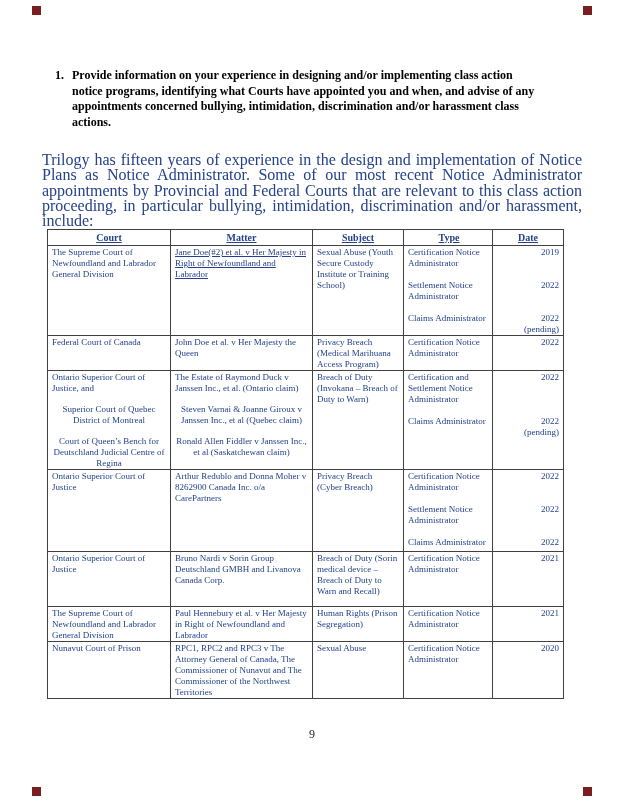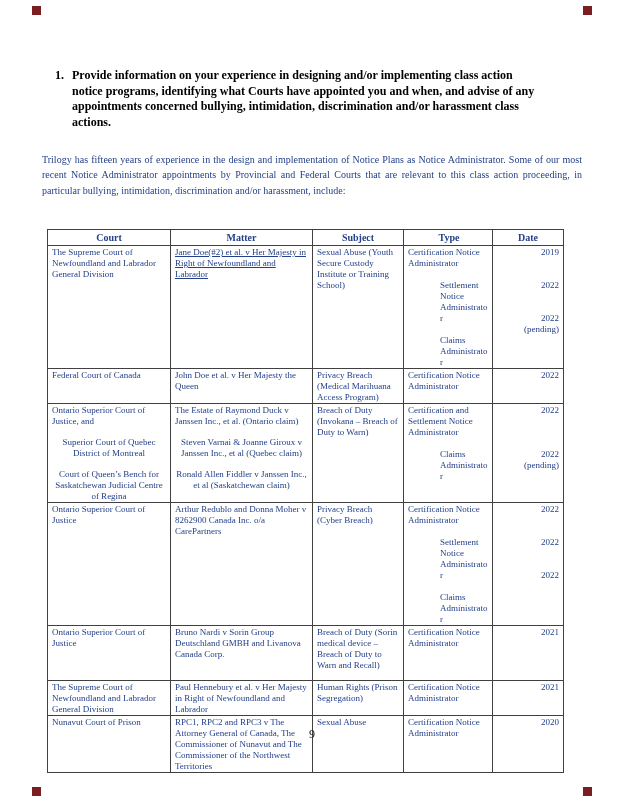--- a/index.html
+++ b/index.html
@@ -14,40 +14,40 @@
   .question{
     position:absolute;left:55px;top:68px;width:482px;
     display:flex;color:#000;font-weight:bold;
     font-size:12px;line-height:15.5px;
   }
   .qnum{flex:none;width:17px;}
   .qtext{flex:1;font-family:Liberation Serif, serif;}
 
   .intro{
     position:absolute;left:42px;top:152px;width:540px;
-    font-size:10px;line-height:15.3px;text-align:justify;color:#24418a;
+    font-size:16px;line-height:15.3px;text-align:justify;color:#24418a;
   }
 
   .tablewrap{position:absolute;left:47px;top:229px;width:518px;}
   table{
     border-collapse:collapse;table-layout:fixed;width:516px;
     color:#24418a;font-size:9px;line-height:11px;
   }
   th,td{
     border:1px solid #404040;vertical-align:top;
     padding:1px 4px 0 4px;word-wrap:break-word;
   }
-  th{font-size:10px;line-height:13px;font-weight:bold;text-align:center;padding:1px 2px;}
+  th{font-size:10px;line-height:13px;font-weight:bold;text-align:center;padding:1px 2px;text-decoration:underline;}
   th.left{text-align:center;padding-left:4px;}
   col.c1{width:123px}col.c2{width:142px}col.c3{width:91px}
   col.c4{width:89px}col.c5{width:71px}
 
   td.date-cell{text-align:right;}
   .para + .para{margin-top:10px;text-align:center;}
-  .type-entry + .type-entry{margin-top:11px;margin-left:32px;}
+  .type-entry + .type-entry{margin-top:11px;}
   .date-entry + .date-entry{margin-top:11px;}
   .date-entry{white-space:pre-line;}
   .u{text-decoration:underline;}
 
   tbody tr:nth-child(1) td{height:77px}
   tbody tr:nth-child(2) td{height:32px}
   tbody tr:nth-child(3) td{height:97px}
   tbody tr:nth-child(4) td{height:80px}
   tbody tr:nth-child(5) td{height:53px}
   tbody tr:nth-child(6) td{height:29px}
@@ -128,21 +128,21 @@
             <div class="type-entry">Certification Notice Administrator</div>
           </td>
           <td class="date-cell">
             <div class="date-entry">2022</div>
           </td>
         </tr>
         <tr>
           <td>
             <div class="para">Ontario Superior Court of Justice, and</div>
             <div class="para">Superior Court of Quebec District of Montreal</div>
-            <div class="para">Court of Queen’s Bench for Saskatchewan Judicial Centre of Regina</div>
+            <div class="para">Court of Queen’s Bench for Deutschland Judicial Centre of Regina</div>
           </td>
           <td>
             <div class="para">The Estate of Raymond Duck v Janssen Inc., et al. (Ontario claim)</div>
             <div class="para">Steven Varnai &amp; Joanne Giroux v Janssen Inc., et al (Quebec claim)</div>
             <div class="para">Ronald Allen Fiddler v Janssen Inc., et al (Saskatchewan claim)</div>
           </td>
           <td>
             <div class="para">Breach of Duty (Invokana – Breach of Duty to Warn)</div>
           </td>
           <td>

